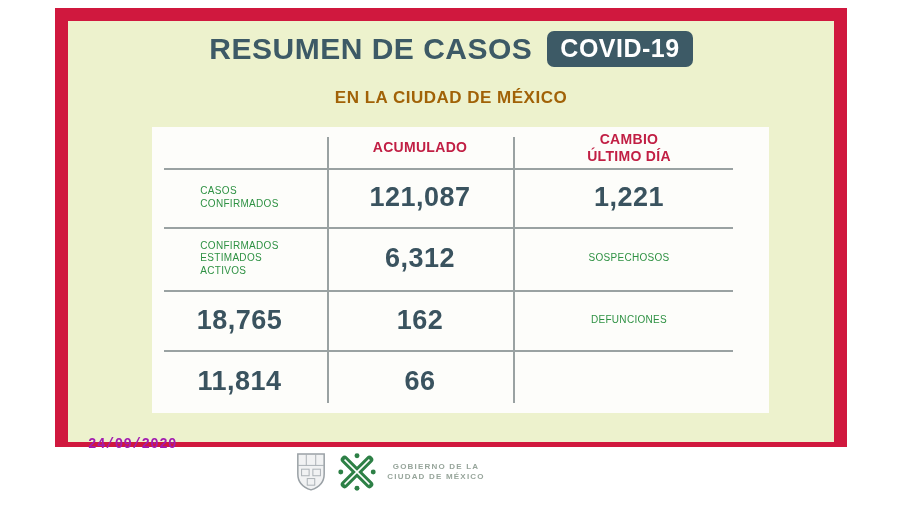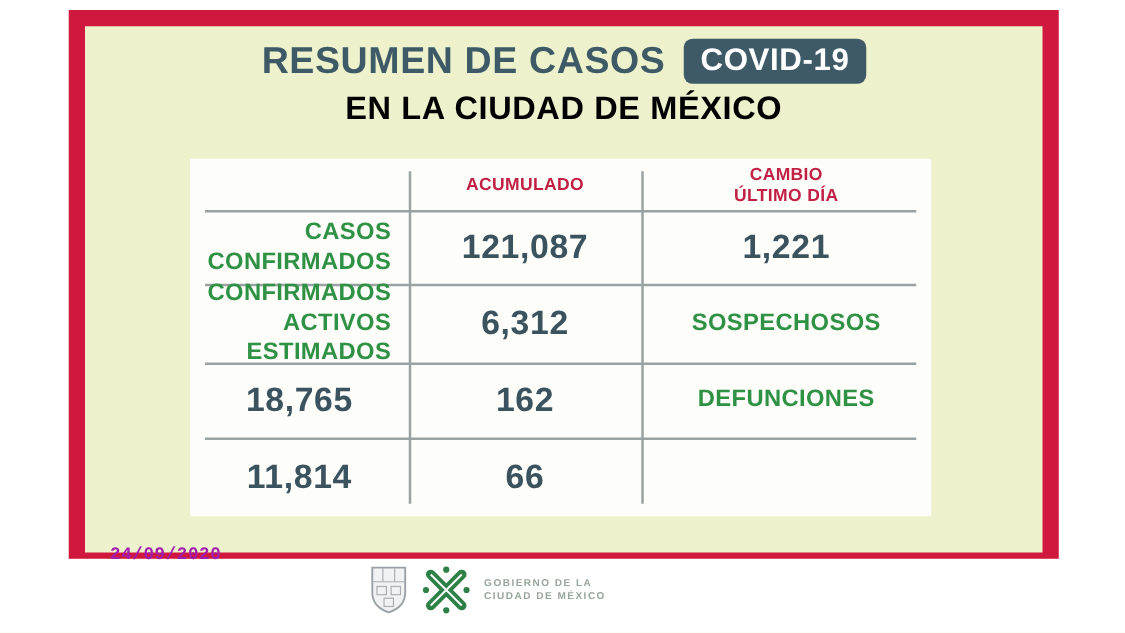--- a/index.html
+++ b/index.html
@@ -43,36 +43,37 @@
   .covid-badge {
     background: #3d5a66;
     color: #ffffff;
     font-size: 25px;
     font-weight: bold;
     padding: 3px 13px 4px 13px;
     border-radius: 7px;
     letter-spacing: 0.5px;
   }
   .subtitle {
-    margin-top: 4px;
+    margin-top: 21px;
     text-align: center;
-    font-size: 26px;
-    font-weight: bold;
-    color: #000000;
+    font-size: 17px;
+    font-weight: bold;
+    color: #a16207;
     letter-spacing: 0.5px;
   }
   
   .card {
     position: absolute;
     left: 152px;
     top: 127px;
     width: 593px;
     height: 286px;
     background: #fdfdfa;
     z-index: 2;
+    padding-left: 24px;
   }
   .grid {
     position: absolute;
     left: 0; top: 0;
     width: 593px;
     height: 286px;
     display: grid;
     grid-template-columns: 175px 186px 232px;
     grid-template-rows: 41px 59px 63px 60px 63px;
     z-index: 2;
@@ -86,23 +87,22 @@
     color: #c11f44;
     font-size: 14px;
     font-weight: bold;
     text-align: center;
     line-height: 1.15;
     letter-spacing: 0.3px;
   }
   .col-header span { display: block; }
   .row-label {
     color: #2e9143;
-    font-size: 19px;
-    font-weight: bold;
-    text-align: right;
+    font-size: 10px;
+    font-weight: normal;
     line-height: 1.25;
     letter-spacing: 0.3px;
   }
   .row-label span { display: block; }
   .value {
     color: #3a535f;
     font-size: 27px;
     font-weight: bold;
     letter-spacing: 0.5px;
   }
@@ -143,20 +143,21 @@
   
   .footer-logo {
     position: absolute;
     left: 0;
     top: 451px;
     width: 780px;
     display: flex;
     justify-content: center;
     align-items: center;
     gap: 9px;
+    text-align: center;
   }
   .logo-text {
     font-size: 8px;
     font-weight: bold;
     color: #97a59b;
     letter-spacing: 1.2px;
     line-height: 1.3;
   }
   .logo-text span { display: block; }
 </style>
@@ -205,22 +206,22 @@
       <div class="cell">
         <div class="value">121,087</div>
       </div>
       <div class="cell">
         <div class="value">1,221</div>
       </div>
 
       <div class="cell">
         <div class="row-label">
           <span>CONFIRMADOS</span>
+          <span>ESTIMADOS</span>
           <span>ACTIVOS</span>
-          <span>ESTIMADOS</span>
         </div>
       </div>
       <div class="cell">
         <div class="value">6,312</div>
       </div>
 
       <div class="cell">
         <div class="row-label">
           <span>SOSPECHOSOS</span>
         </div>

